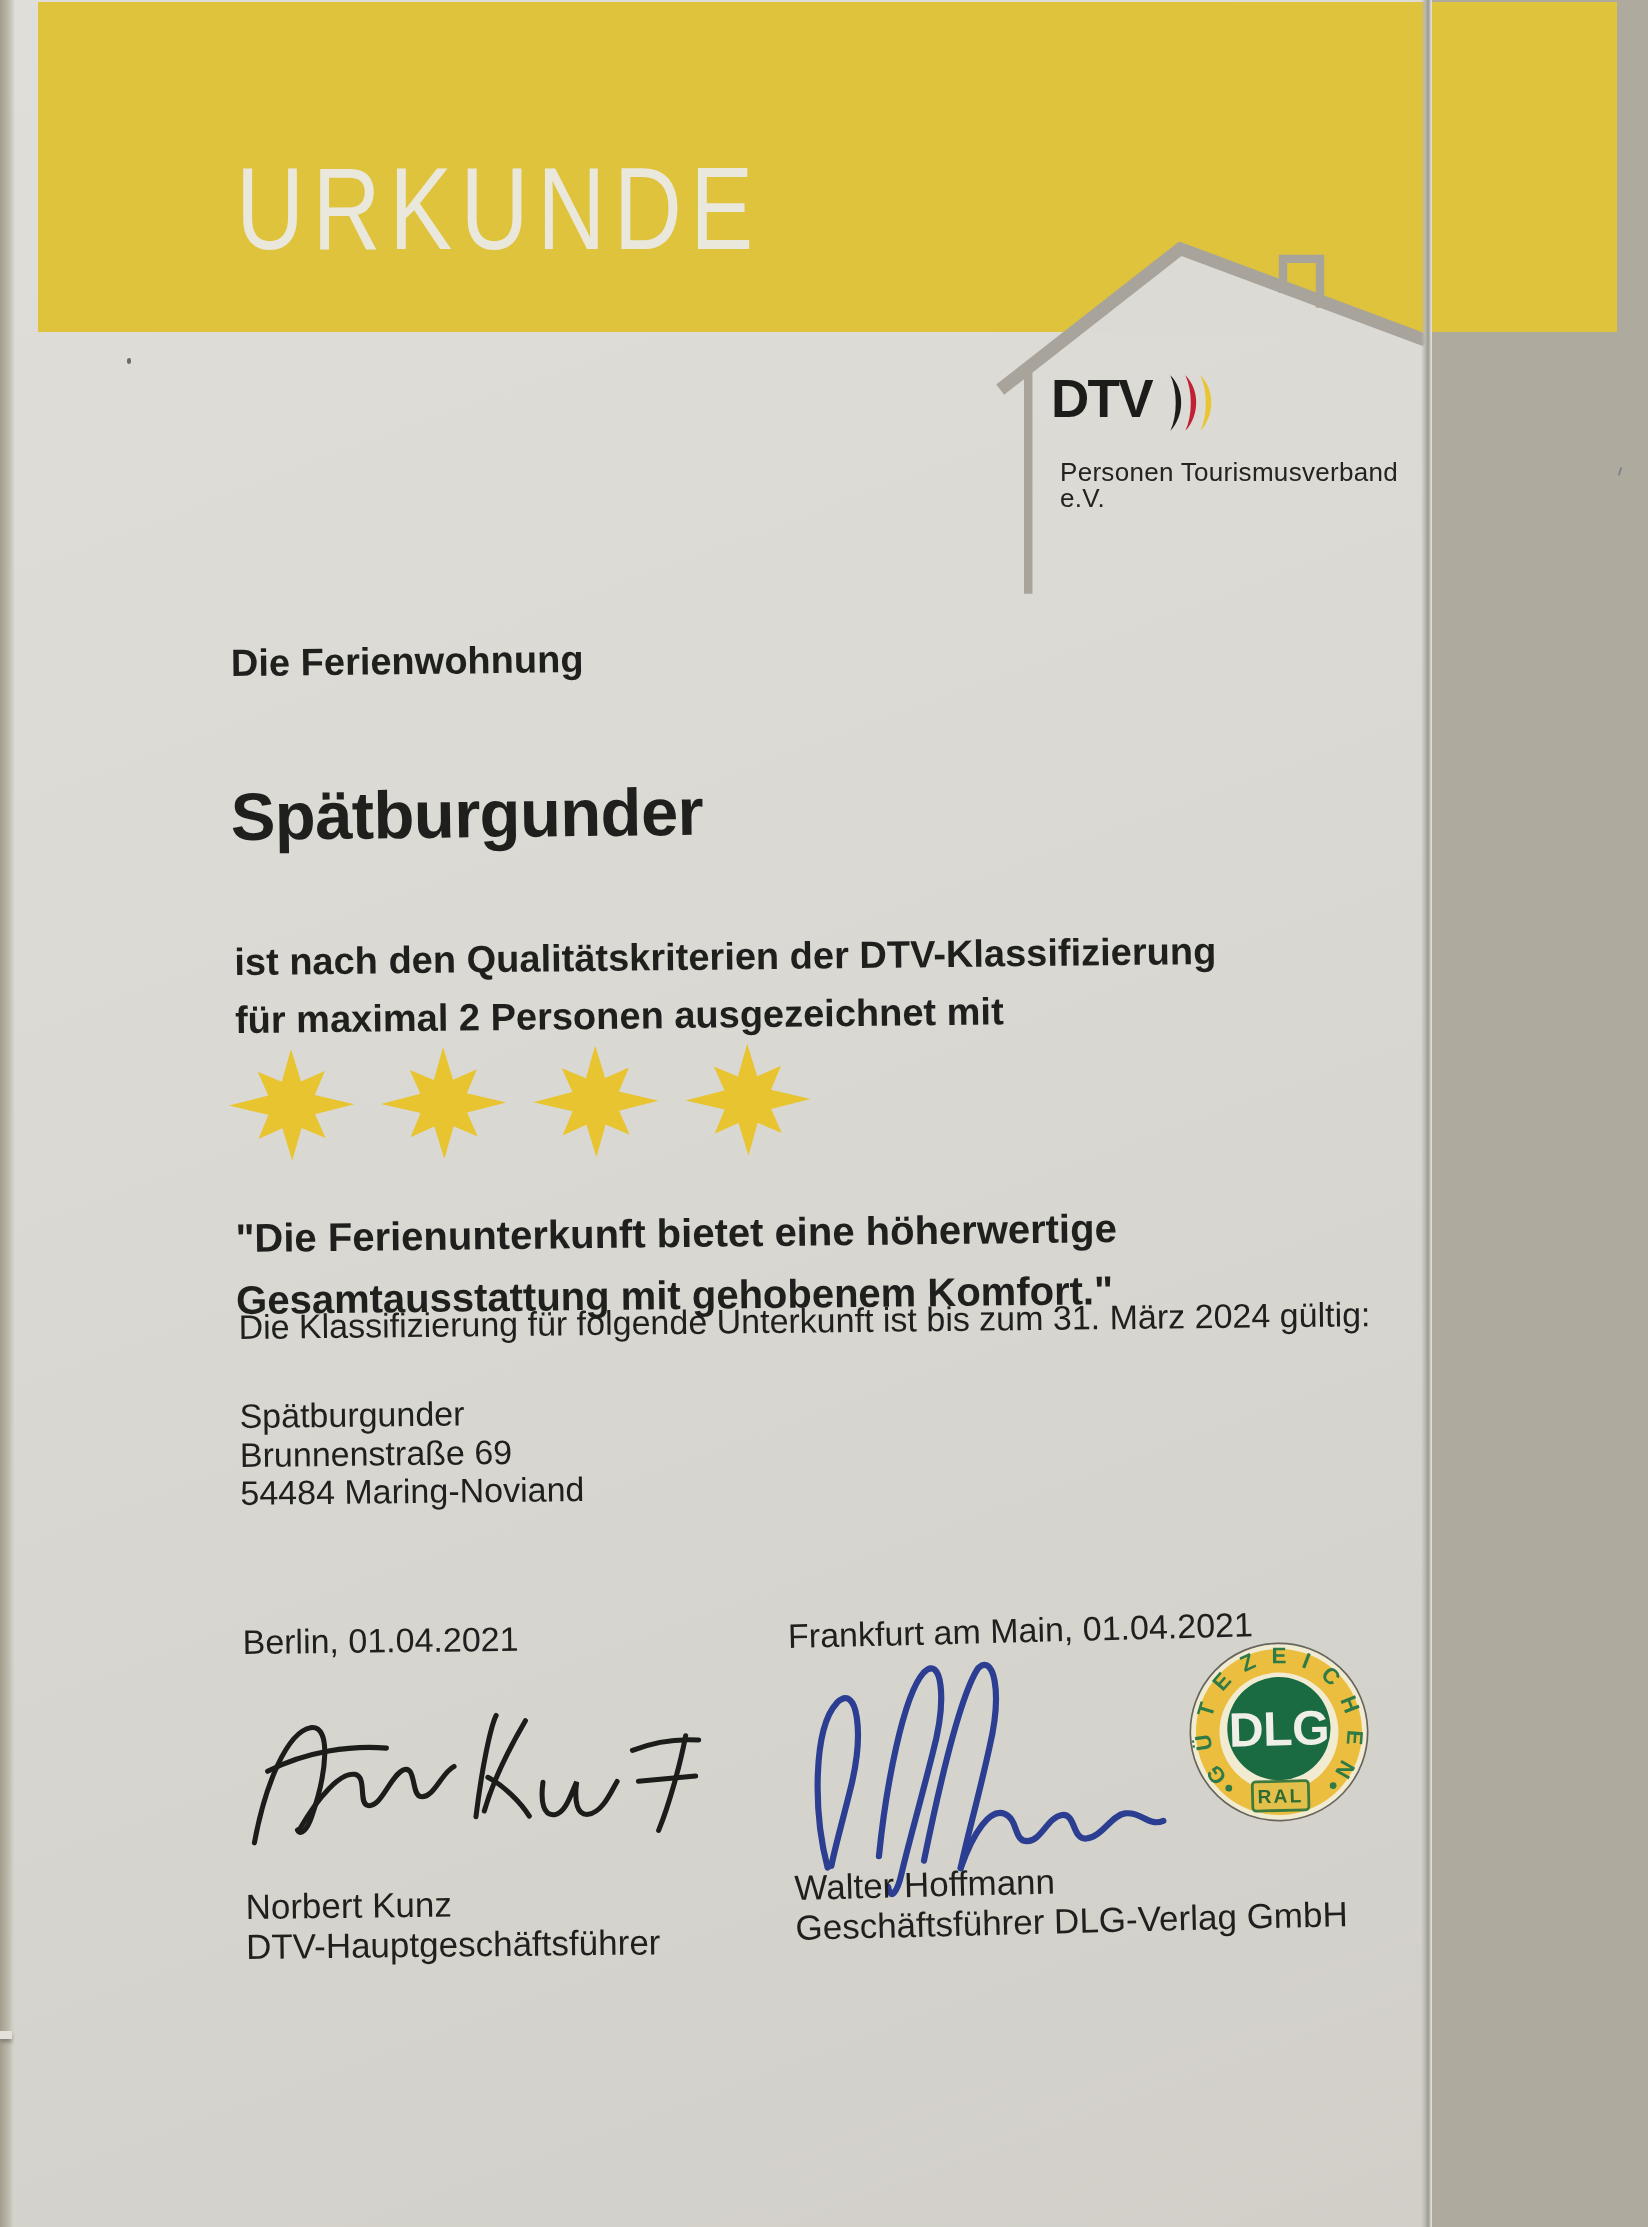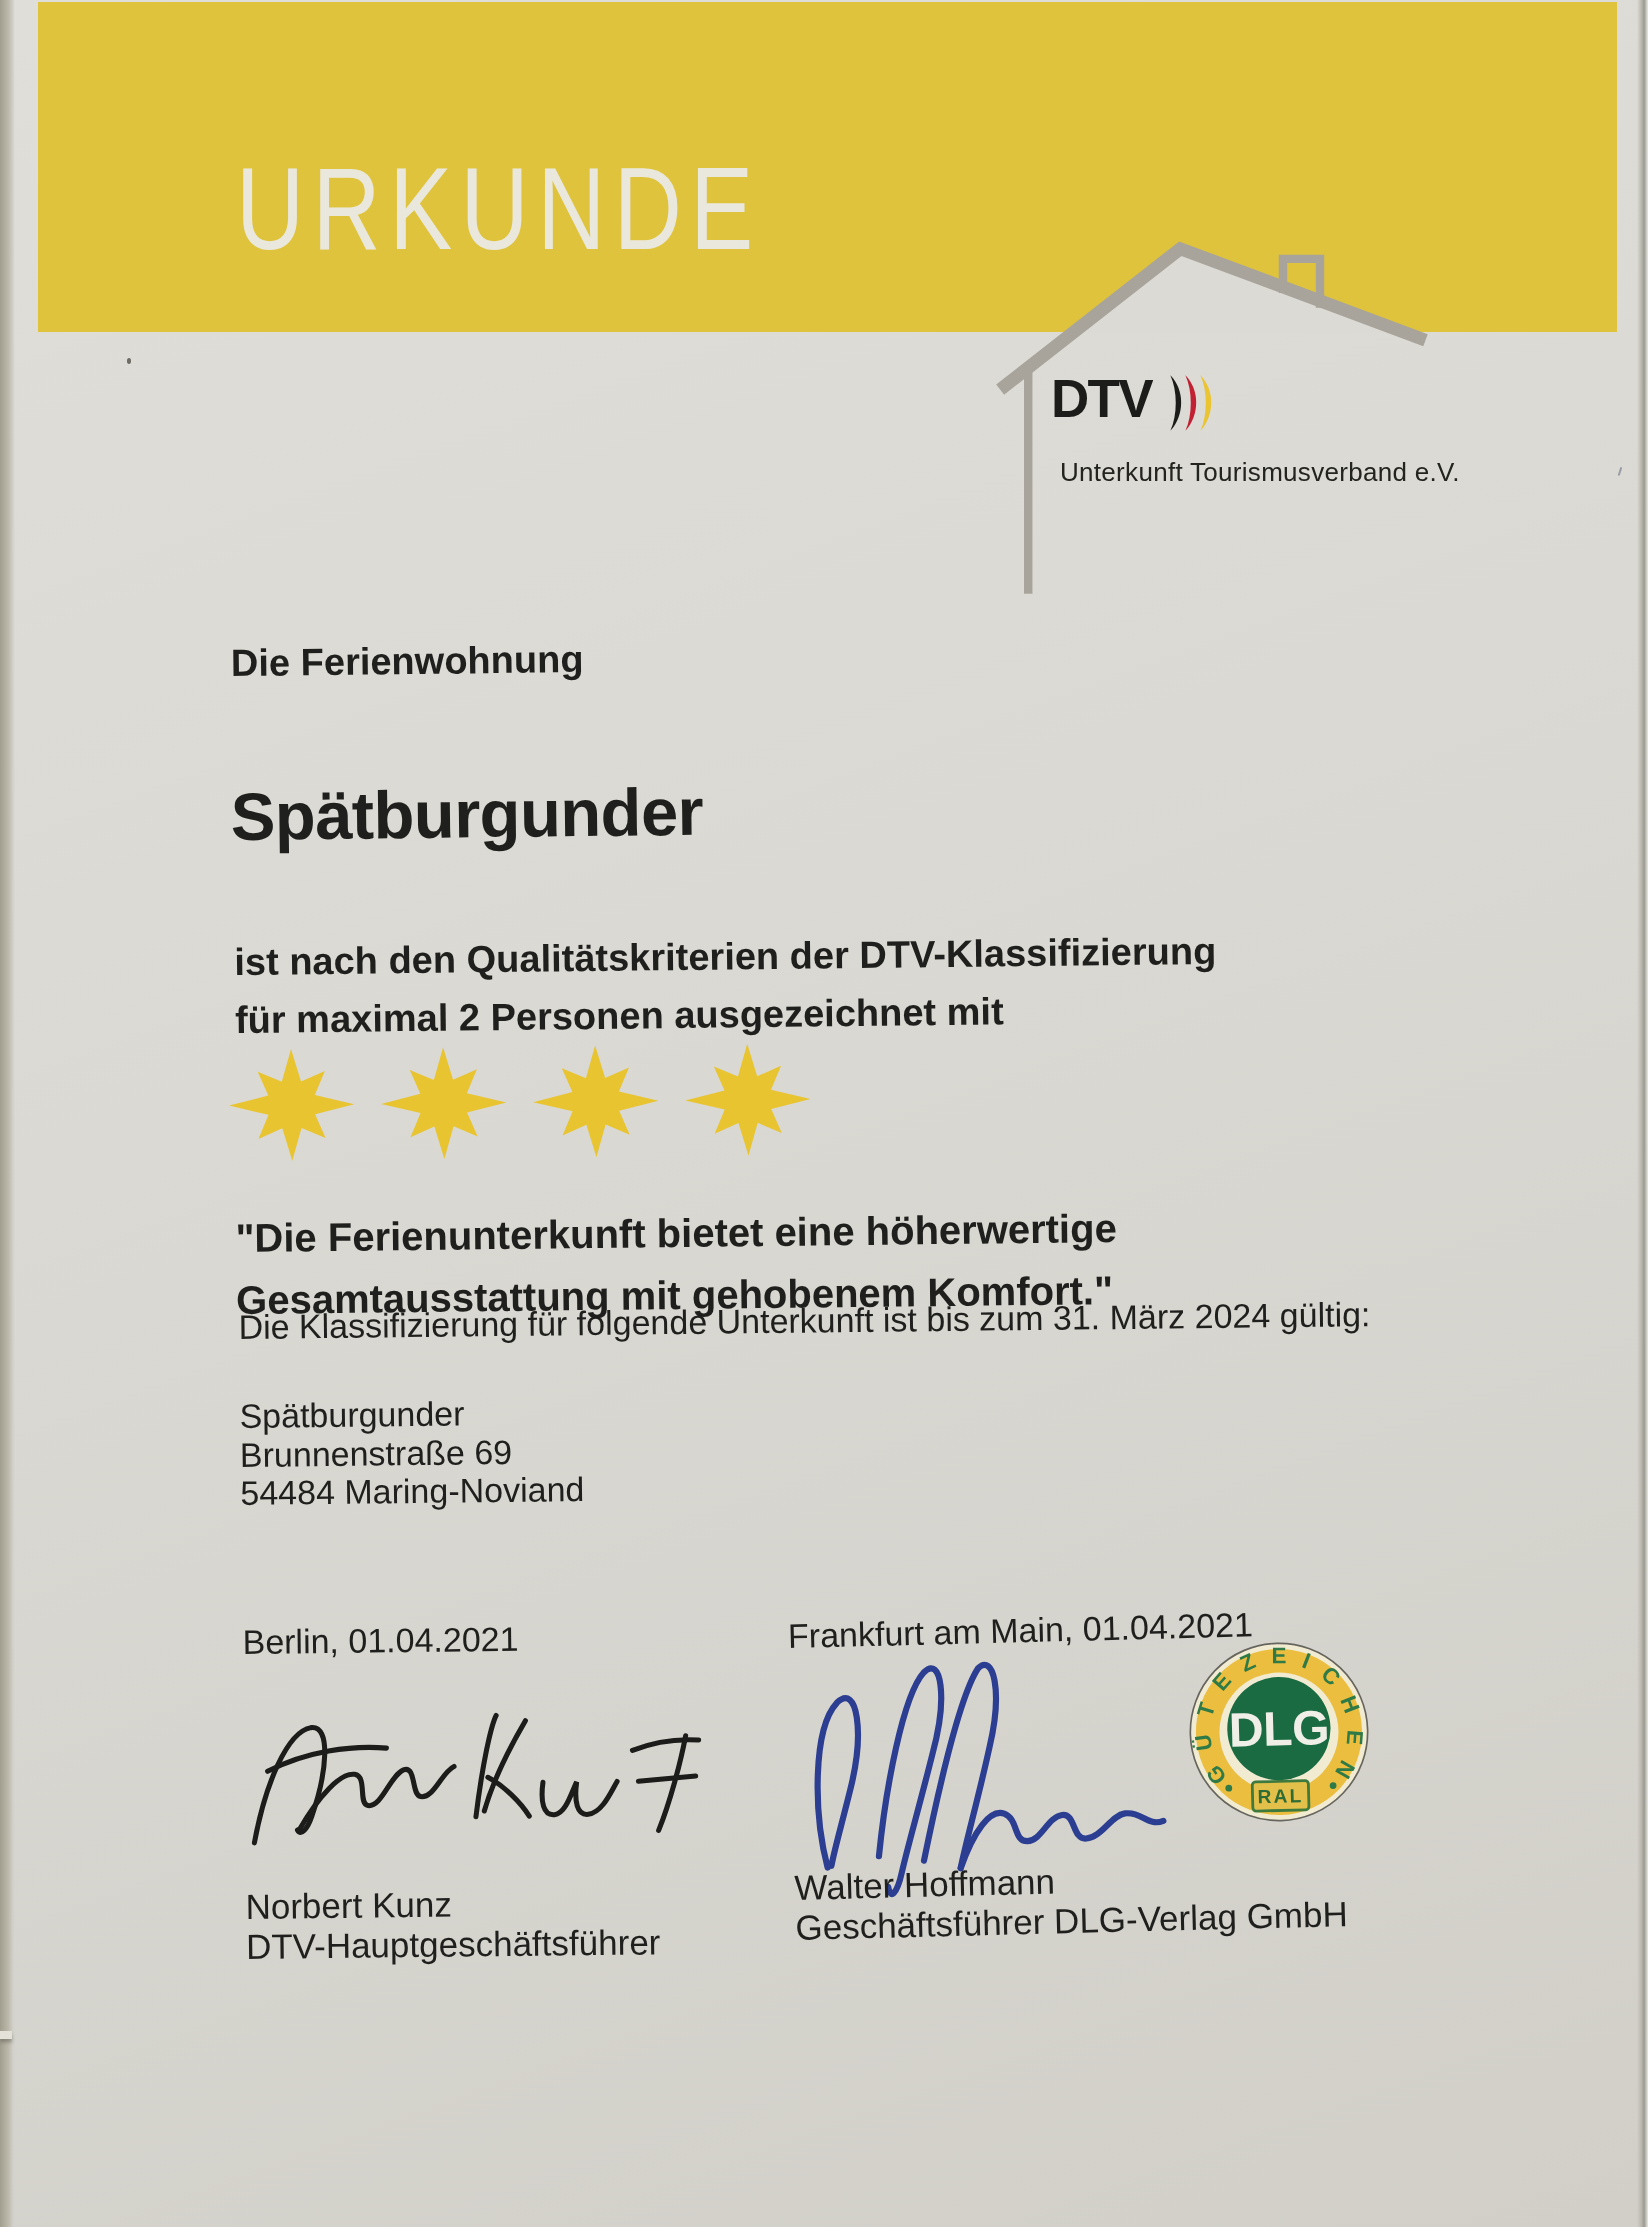--- a/index.html
+++ b/index.html
@@ -1,19 +1,19 @@
 <!DOCTYPE html>
 <html style="font-size:9px"><head>
 <meta charset="utf-8">
 <style>
   html,body{margin:0;padding:0;}
   body{width:1648px;height:2227px;overflow:hidden;
        font-family:"Liberation Sans",sans-serif;
        background:#aeab9e;}
-  .page{position:absolute;left:0;top:0;width:1648px;height:2227px;
+  .page{position:absolute;left:0;top:0;width:1432px;height:2227px;
         background:linear-gradient(160deg,#dfded8 0%,#dad9d3 42%,#d1cfc8 100%);text-decoration:underline;}
   
   .edge-left{position:absolute;left:0;top:0;width:14.6px;height:100%;z-index:9;
         background:linear-gradient(90deg,#a19d8f 0%,#bcb9ab 55%,#d0cfc8 85%,rgba(214,213,207,0) 100%);}
   .edge-left .groove{position:absolute;left:0;top:2031px;width:12.3px;height:7.9px;background:#e4e2d8;box-shadow:0 3.4px 3.4px rgba(90,88,78,.45);}
   .edge-right{position:absolute;right:0;top:0;width:11.2px;height:100%;z-index:9;
         background:linear-gradient(270deg,#e9e8e3 0%,#9b9a91 35%,#b9b7ae 60%,rgba(212,211,205,0) 100%);}
   
   .band{position:absolute;left:38px;top:2.2px;width:1579px;height:330px;z-index:1;}
   .cert-title{position:absolute;left:236px;top:150px;margin:0;z-index:3;
@@ -71,21 +71,21 @@
     <path d="M 1832 655 L 1832 1058" fill="none" stroke-width="15" stroke="#a8a49c"></path>
   </svg>
   <div class="wordmark">
     <span class="dtv">DTV</span>
     <svg class="chev" width="49" height="58" viewBox="0 0 88 104">
       <path d="M6 2 C 32 28, 32 74, 6 102 C 19 74, 19 30, 6 2 Z" fill="#1c1c1a"></path>
       <path d="M33 2 C 59 28, 59 74, 33 102 C 46 74, 46 30, 33 2 Z" fill="#c22134"></path>
       <path d="M60 2 C 86 28, 86 74, 60 102 C 73 74, 73 30, 60 2 Z" fill="#eac431"></path>
     </svg>
   </div>
-  <div class="logo-sub">Unterkunft Tourismusverband e.V.</div>
+  <div class="logo-sub">Personen Tourismusverband e.V.</div>
 
   <div class="doc-lower">
     <p class="t intro">Die Ferienwohnung</p>
     <h2 class="t property">Spätburgunder</h2>
     <p class="t award1">ist nach den Qualitätskriterien der DTV-Klassifizierung</p>
     <p class="t award2">für maximal 2 Personen ausgezeichnet mit</p>
 
     <svg class="stars" width="595" height="123" viewBox="0 0 1060 220">
         <polygon points="110.0,10.0 127.2,68.4 170.1,49.9 151.6,92.8 222.0,110.0 151.6,127.2 170.1,170.1 127.2,151.6 110.0,210.0 92.8,151.6 49.9,170.1 68.4,127.2 -2.0,110.0 68.4,92.8 49.9,49.9 92.8,68.4" fill="#e9c431"></polygon>
         <polygon points="382.0,10.0 399.2,68.4 442.1,49.9 423.6,92.8 494.0,110.0 423.6,127.2 442.1,170.1 399.2,151.6 382.0,210.0 364.8,151.6 321.9,170.1 340.4,127.2 270.0,110.0 340.4,92.8 321.9,49.9 364.8,68.4" fill="#e9c431"></polygon>

